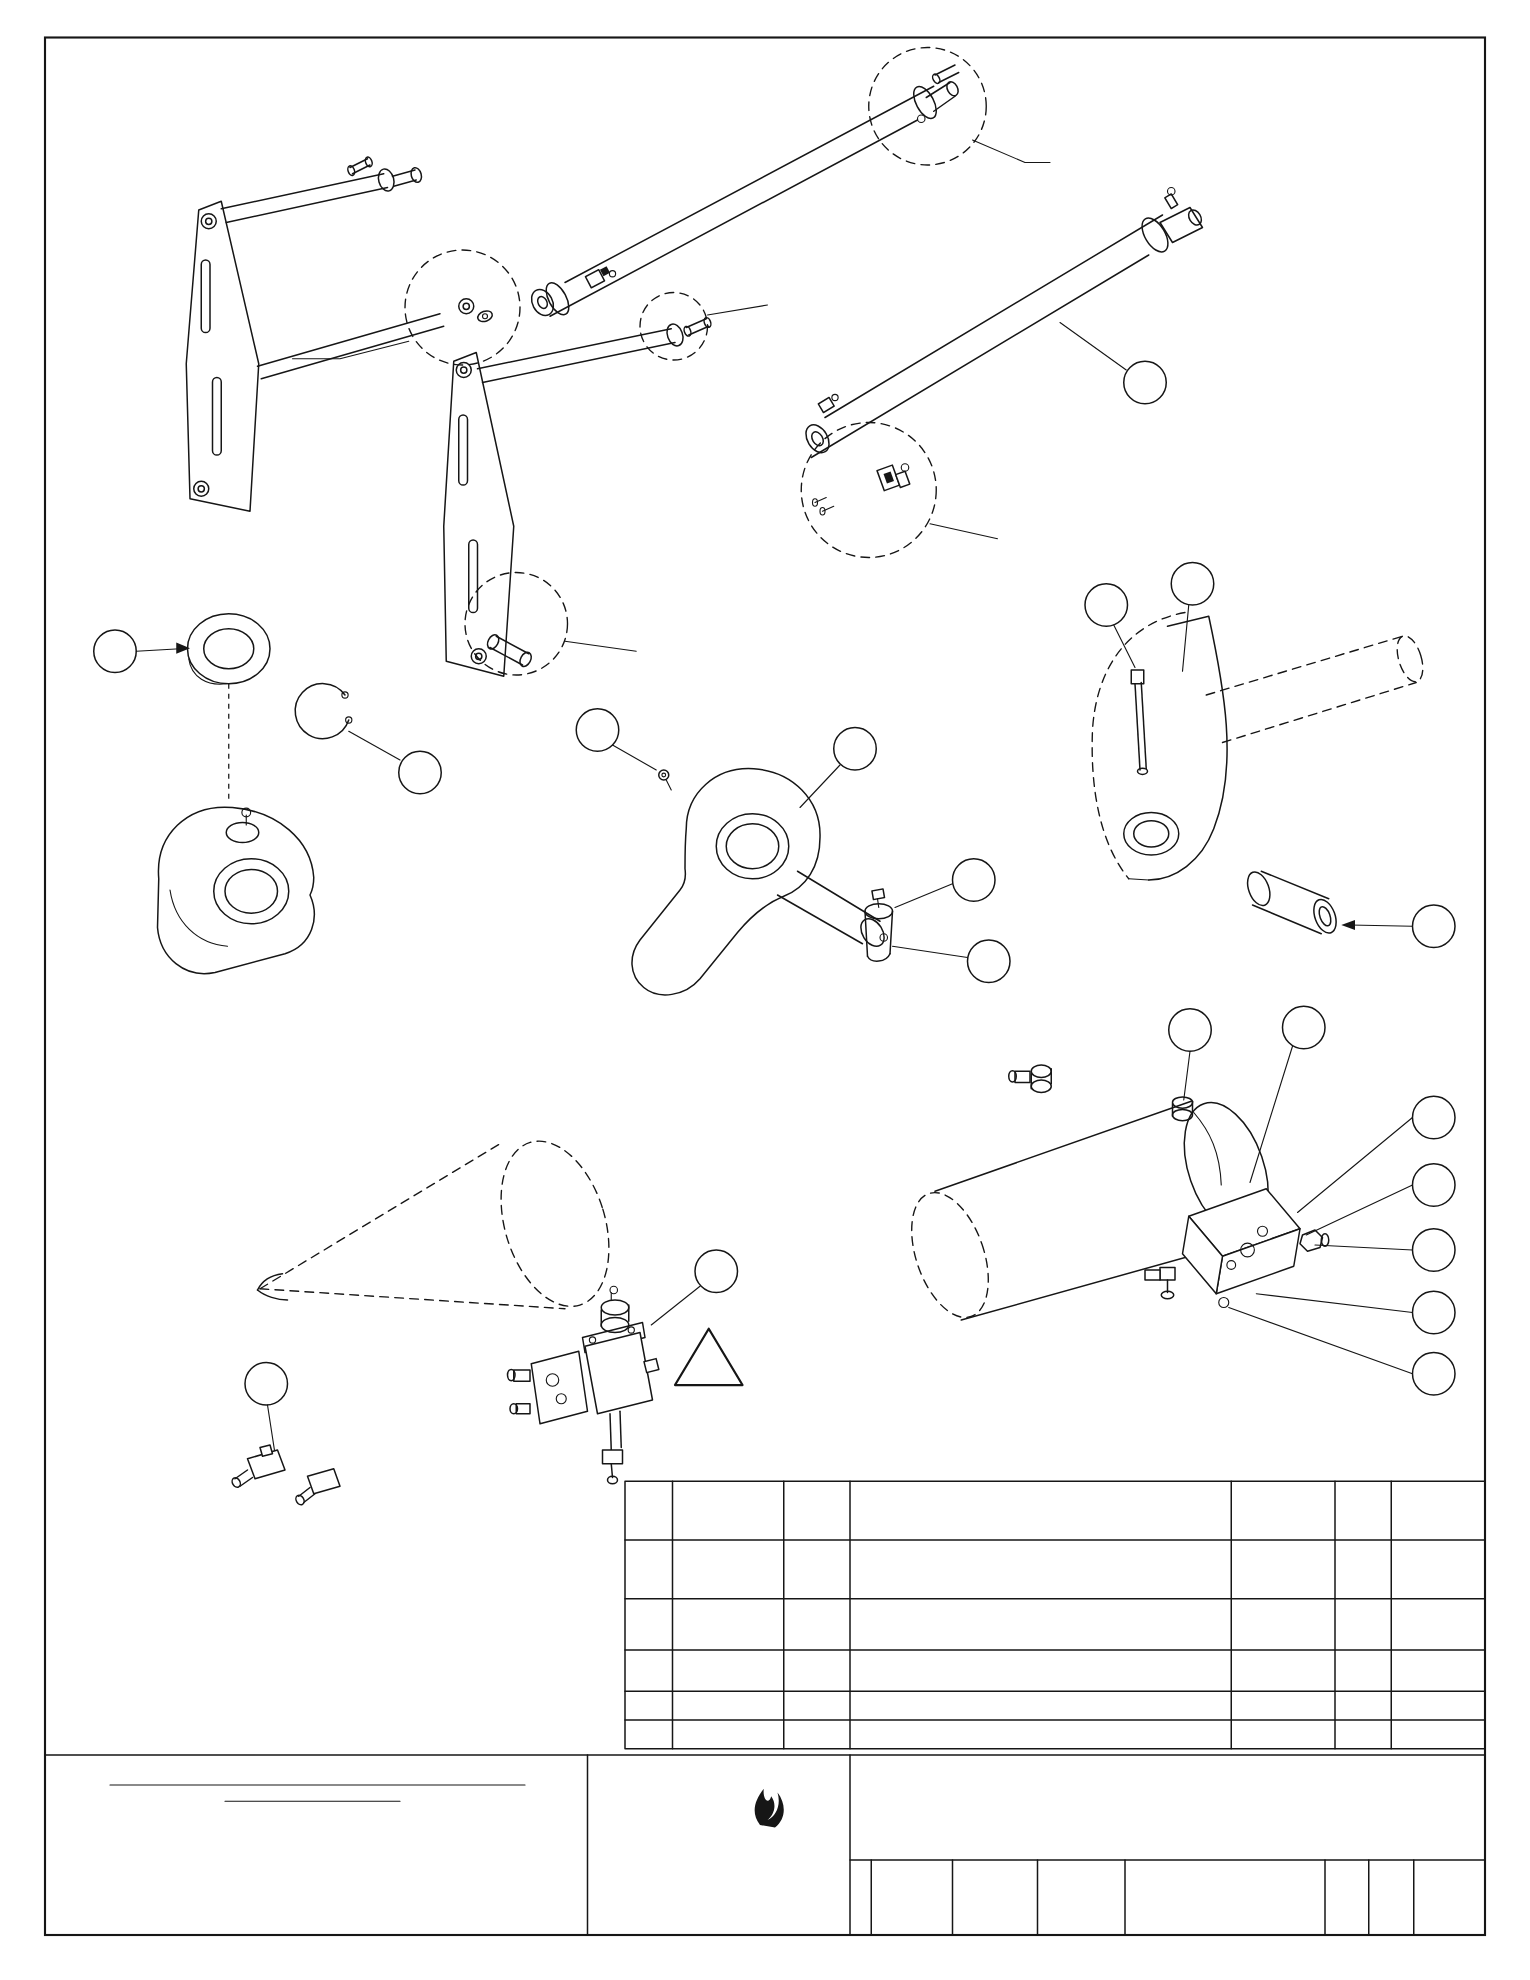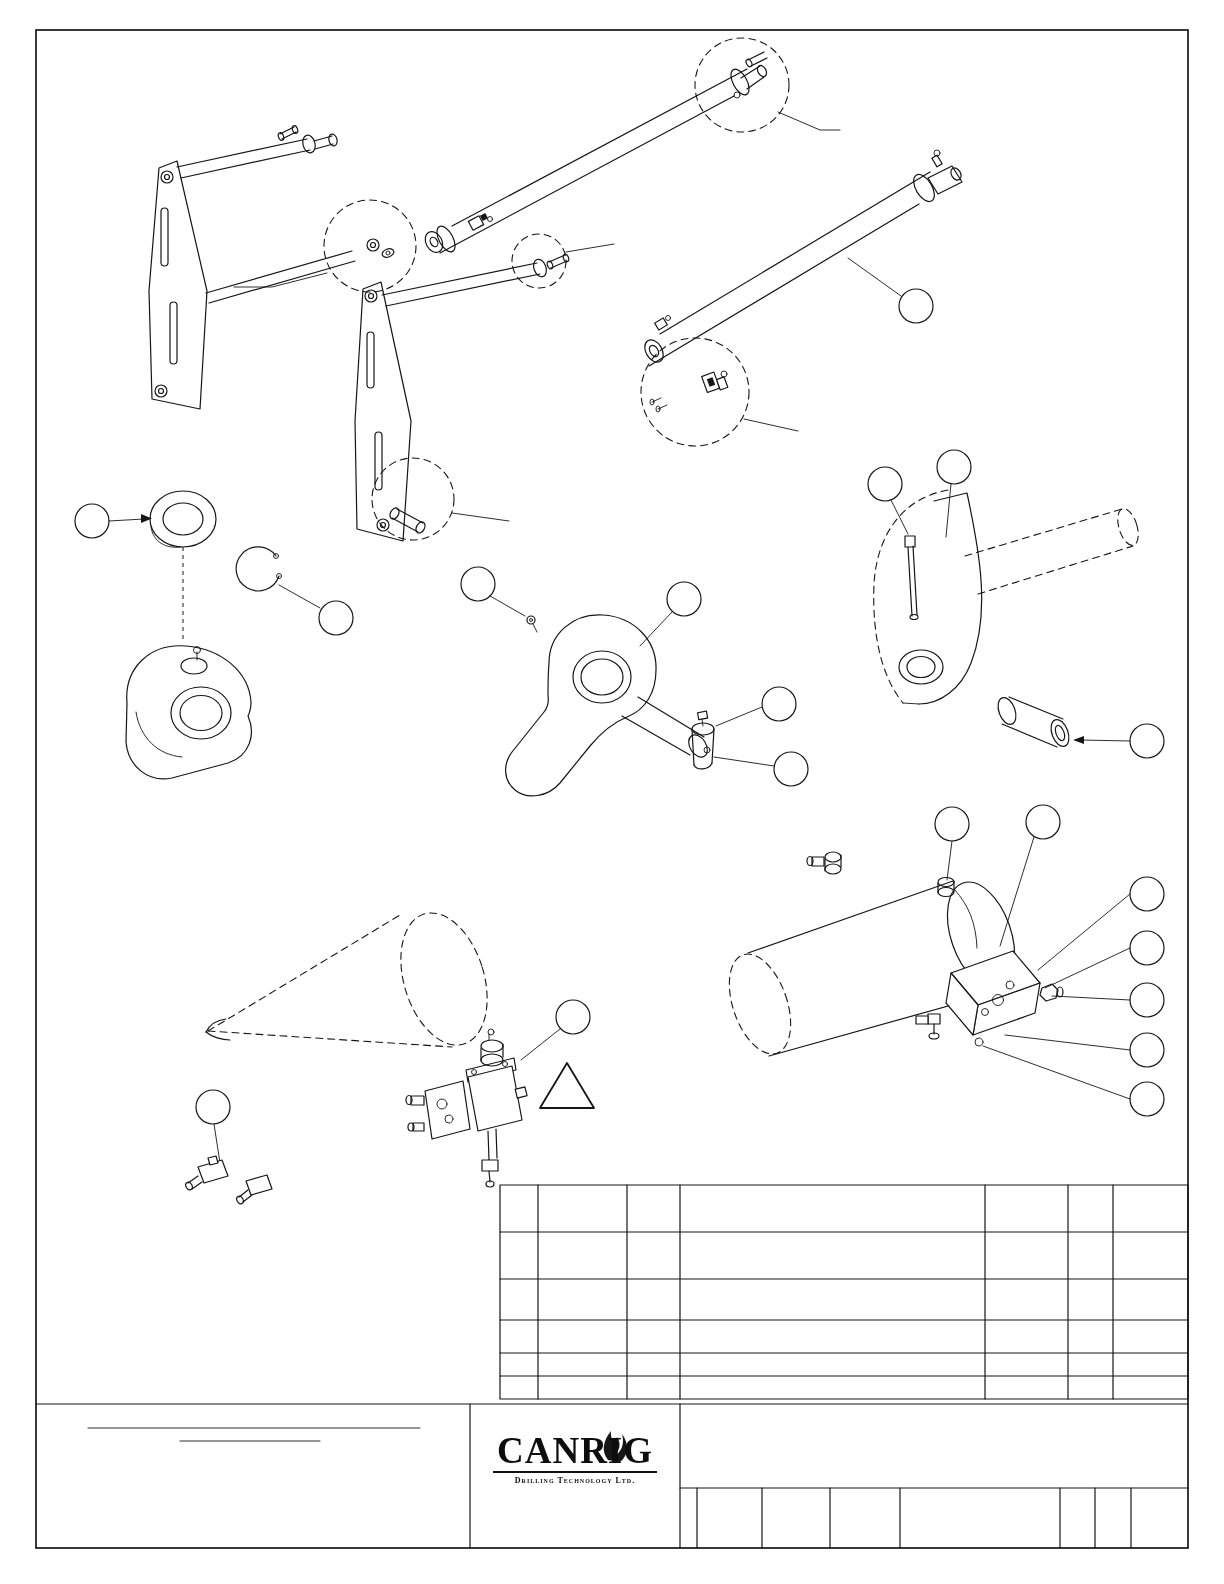--- a/index.html
+++ b/index.html
@@ -400,18 +400,14 @@
     <g>
       <path class="thin" d="M88,1428 L420,1428"></path>
       <path class="thin" d="M180,1441 L320,1441"></path>
     </g>
     <g>
       <path class="fillb" d="M608,1460 C601,1451 603,1441 611,1431 C610,1440 615,1444 617,1437 C622,1444 619,1452 614,1456 C621,1453 625,1444 622,1434 C629,1443 629,1455 620,1462 Z"></path>
     </g>
   </g>
 </svg>
 
-<div class="logo">
-  <div class="logo-name">CANRIG</div>
-  <div class="logo-sub">Drilling Technology Ltd.</div>
+
 </div>
 
-</div>
-
 </body></html>

